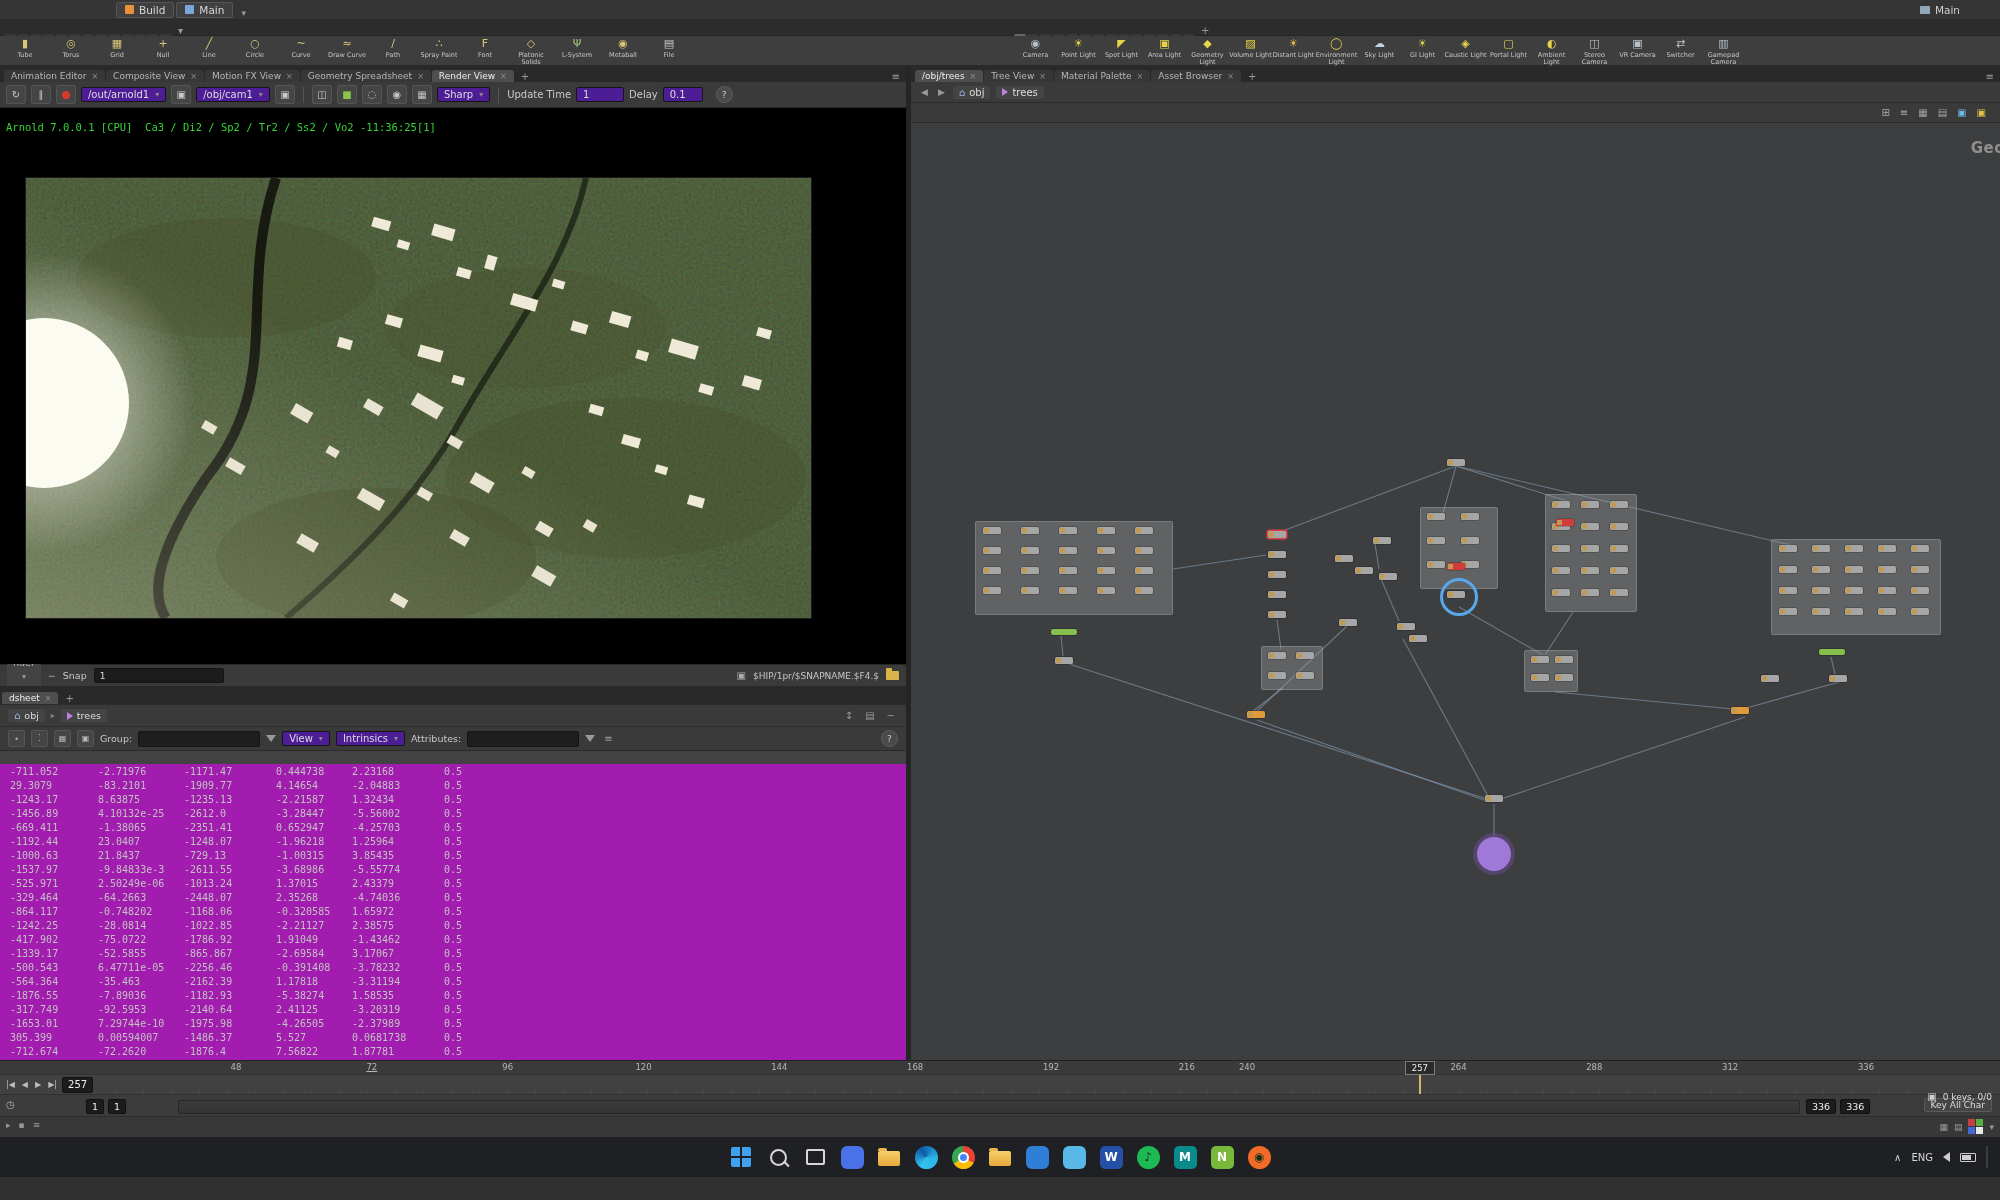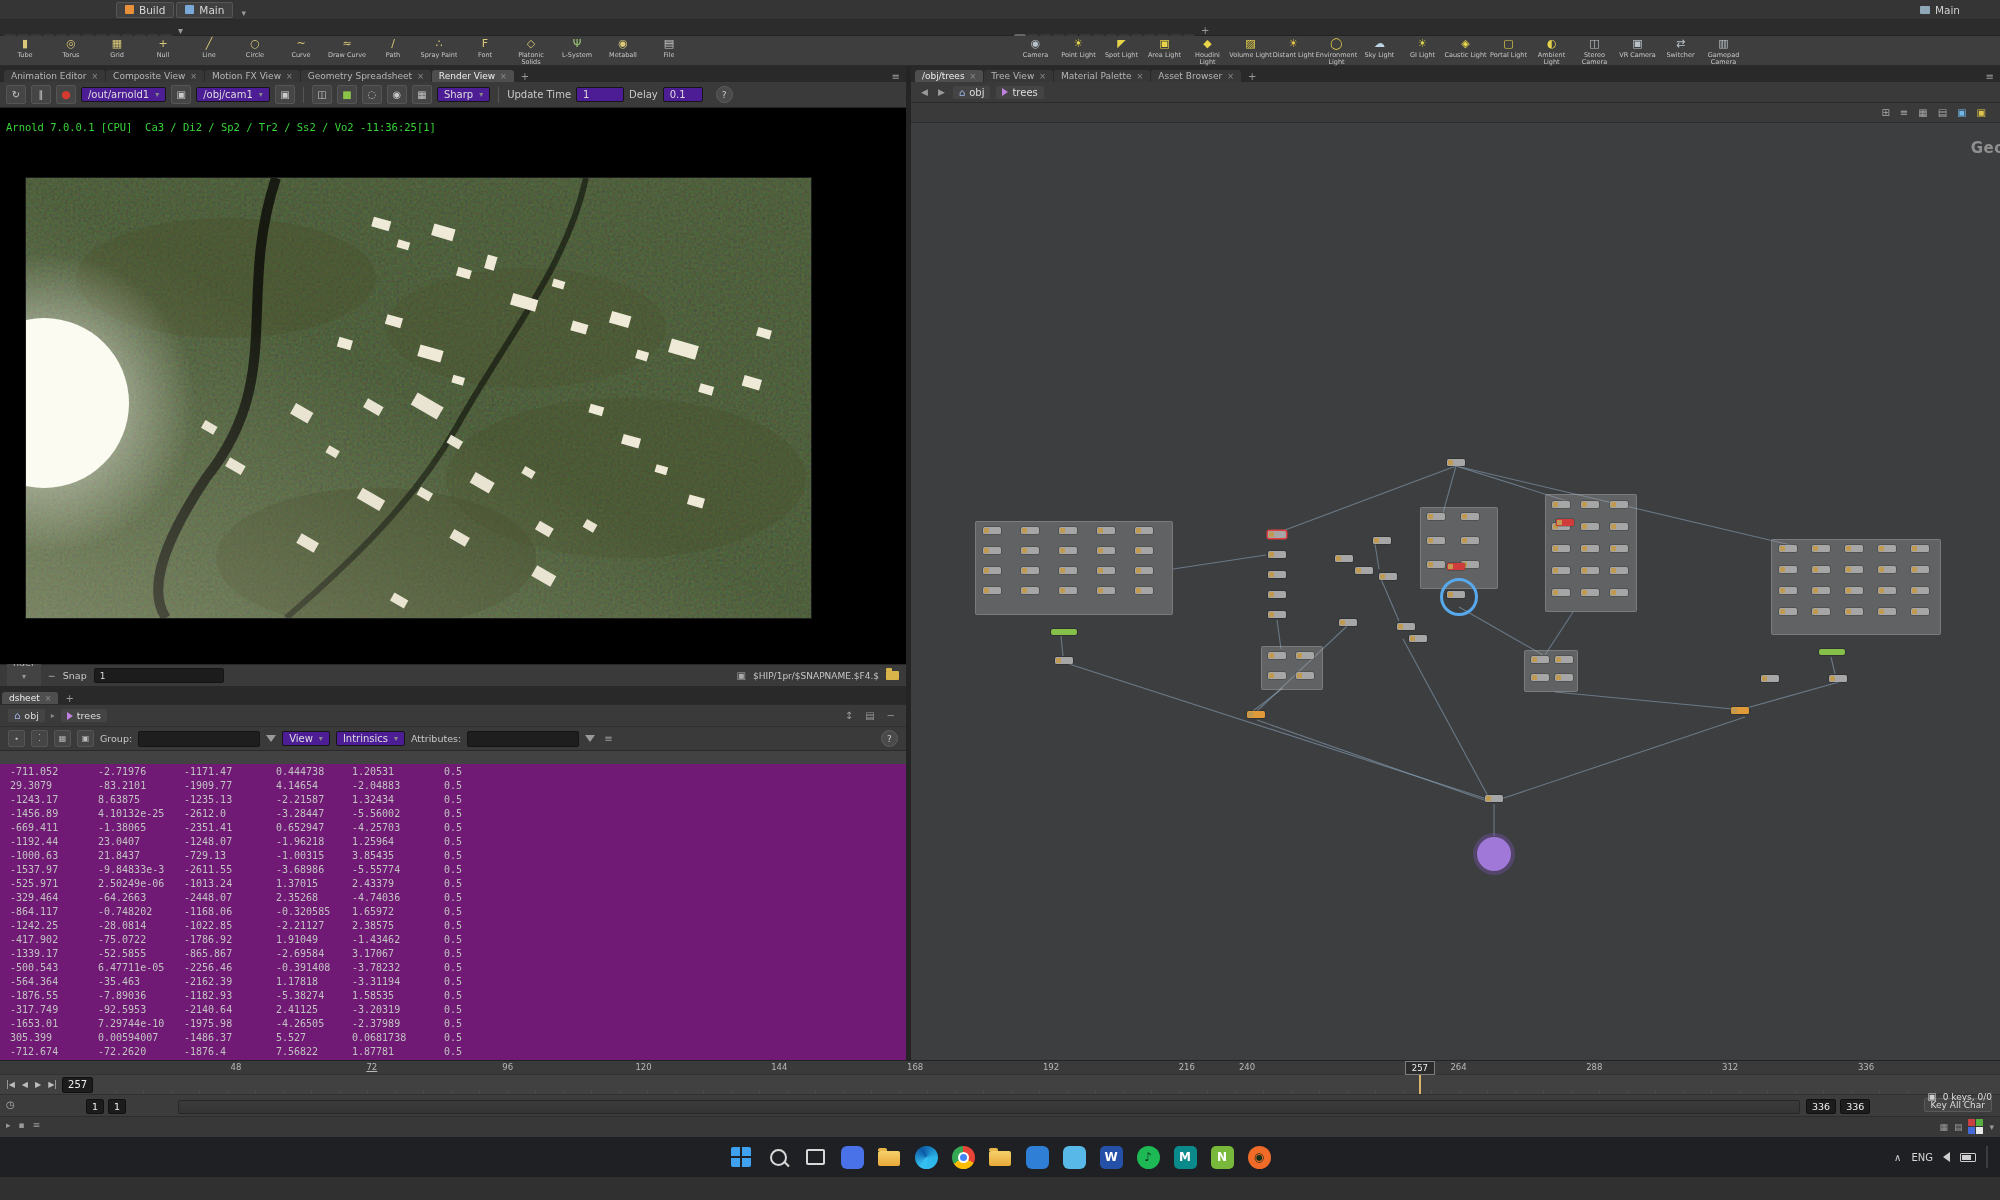--- a/index.html
+++ b/index.html
@@ -86,21 +86,21 @@
   .homeic{color:#9fb4e8;font-size:10px;}
   .flagic{width:0;height:0;border-left:6px solid #c080e0;border-top:4px solid transparent;border-bottom:4px solid transparent;display:inline-block;}
   .sstoolbar .spacer{flex:1}
   .ssic{color:#9a9a9a;font-size:10px;padding:0 3px;}
   .grouprow{height:24px;background:#3a3a3a;display:flex;align-items:center;gap:6px;padding:0 8px;font-size:9.5px;border-top:1px solid #2e2e2e;box-sizing:border-box;}
   .gbtn{width:15px;height:15px;background:#454545;border:1px solid #555;border-radius:2px;display:flex;align-items:center;justify-content:center;font-size:8px;color:#bbb;}
   .gfld{background:#1e1e1e;border:1px solid #151515;border-radius:2px;height:14px;}
   .funnel{width:0;height:0;border-left:5px solid transparent;border-right:5px solid transparent;border-top:7px solid #9a9a9a;display:inline-block;}
   .grouprow .spacer{flex:1}
   .sshead{height:14px;background:#424242;display:flex;align-items:center;padding-left:10px;font-family:"DejaVu Sans Mono",monospace;font-size:10px;color:#e0e0e0;border-top:1px solid #2a2a2a;box-sizing:border-box;}
-  .ssbody{height:296px;background:#701a75;overflow:hidden;}
+  .ssbody{height:296px;background:#a21caf;overflow:hidden;}
   .ssrow{display:flex;align-items:center;height:14px;padding-left:10px;font-family:"DejaVu Sans Mono",monospace;font-size:10px;color:#c2c2c2;}
   .c0{width:88px}.c1{width:86px}.c2{width:92px}.c3{width:76px}.c4{width:92px}.c5{width:46px}
 
   
   .pathbar{height:21px;background:#3a3a3a;display:flex;align-items:center;gap:6px;padding:0 8px;font-size:10px;border-bottom:1px solid #2b2b2b;box-sizing:border-box;}
   .navarr{color:#9a9a9a;font-size:9px;padding:0 2px;}
   .netmenus{height:20px;background:#3a3a3a;display:flex;align-items:center;gap:2px;padding:0 10px;font-size:10px;color:#d6d6d6;border-bottom:1px solid #2b2b2b;box-sizing:border-box;}
   .netmenus .m{padding:0 8px;}
   .netmenus .spacer{flex:1}
   .nico{color:#a8a8a8;font-size:10px;padding:0 4px;}
@@ -307,21 +307,21 @@
         <span class="tool">
           <span class="tglyph" style="color: rgb(232, 212, 74);">◤</span>
           <span class="tlabel">Spot Light</span>
         </span>
         <span class="tool">
           <span class="tglyph" style="color: rgb(232, 212, 74);">▣</span>
           <span class="tlabel">Area Light</span>
         </span>
         <span class="tool">
           <span class="tglyph" style="color: rgb(232, 212, 74);">◆</span>
-          <span class="tlabel">Houdini Light</span>
+          <span class="tlabel">Geometry Light</span>
         </span>
         <span class="tool">
           <span class="tglyph" style="color: rgb(232, 212, 74);">▨</span>
           <span class="tlabel">Volume Light</span>
         </span>
         <span class="tool">
           <span class="tglyph" style="color: rgb(232, 200, 74);">☀</span>
           <span class="tlabel">Distant Light</span>
         </span>
         <span class="tool">
@@ -580,21 +580,21 @@
           <span class="chd c3"></span>
           <span class="chd c4"></span>
           <span class="chd c5"></span>
       </div>
       <div class="ssbody">
         <div class="ssrow">
             <span class="c0">-711.052</span>
             <span class="c1">-2.71976</span>
             <span class="c2">-1171.47</span>
             <span class="c3">0.444738</span>
-            <span class="c4">1.20531</span>
+            <span class="c4">2.23168</span>
             <span class="c5">0.5</span>
           </div>
           <div class="ssrow">
             <span class="c0">29.3079</span>
             <span class="c1">-83.2101</span>
             <span class="c2">-1909.77</span>
             <span class="c3">4.14654</span>
             <span class="c4">-2.04883</span>
             <span class="c5">0.5</span>
           </div>

